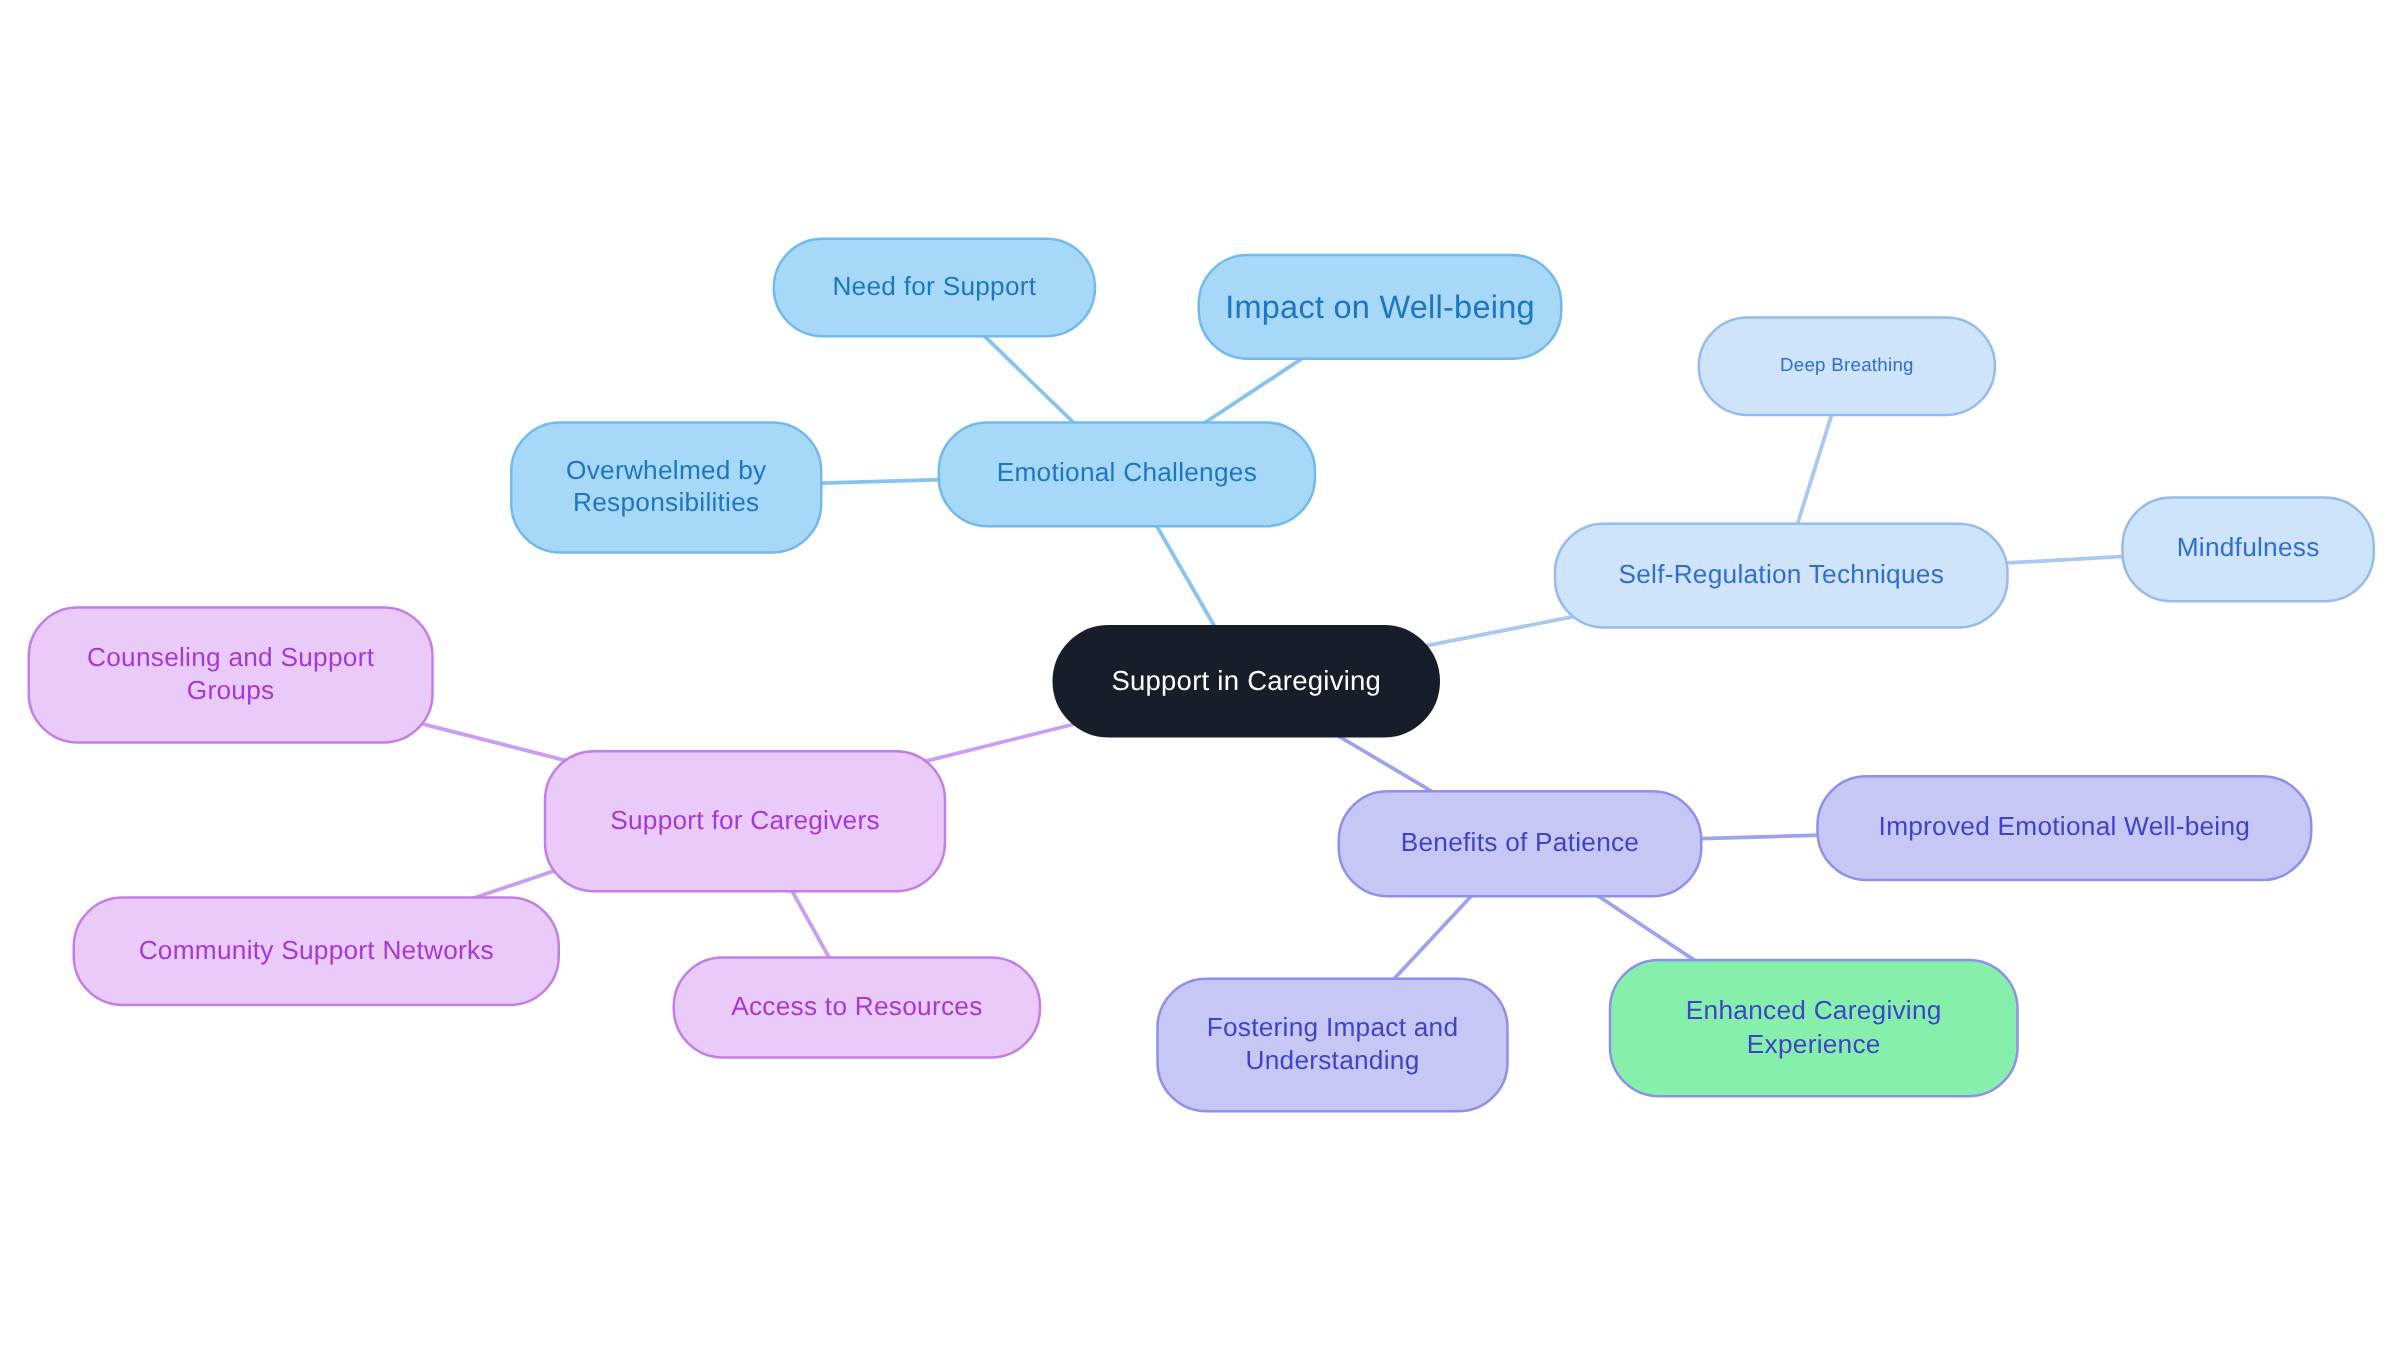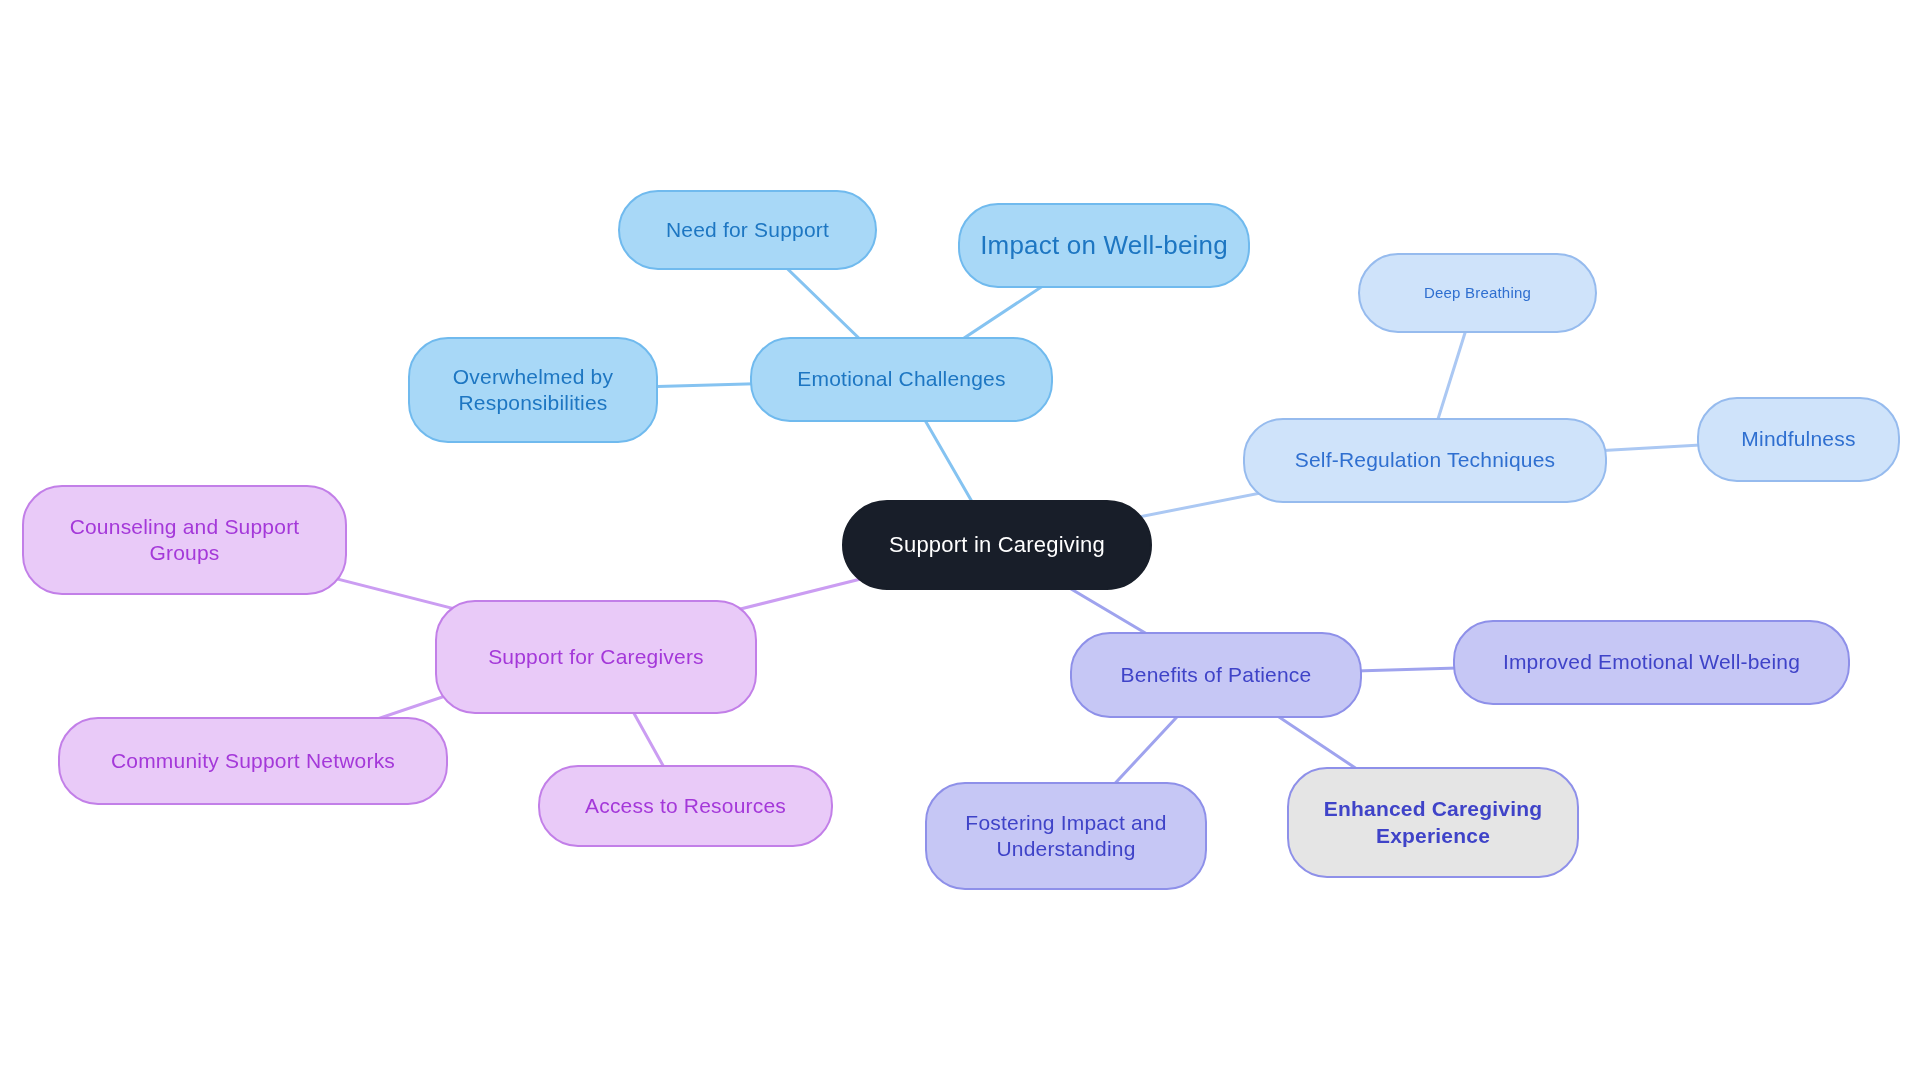--- a/index.html
+++ b/index.html
@@ -89,21 +89,21 @@
     </div>
     <div class="node" style="left: 1070px; top: 632px; width: 292px; height: 86px; background: rgb(198, 199, 245); border-color: rgb(142, 144, 233); border-radius: 40px; color: rgb(63, 67, 200); font-size: 21px; align-items: center;">
       <span>Benefits of Patience</span>
     </div>
     <div class="node" style="left: 1453px; top: 620px; width: 397px; height: 85px; background: rgb(198, 199, 245); border-color: rgb(142, 144, 233); border-radius: 40px; color: rgb(63, 67, 200); font-size: 21px;">
       <span>Improved Emotional Well-being</span>
     </div>
     <div class="node" style="left: 925px; top: 782px; width: 282px; height: 108px; background: rgb(198, 199, 245); border-color: rgb(142, 144, 233); border-radius: 40px; color: rgb(63, 67, 200); font-size: 21px;">
       <span>Fostering Impact and Understanding</span>
     </div>
-    <div class="node" style="left: 1287px; top: 767px; width: 292px; height: 111px; background: #e5e5e5; border-color: rgb(142, 144, 233); border-radius: 40px; color: rgb(63, 67, 200); font-size: 21px; font-weight: bold;">
+    <div class="node" style="left: 1287px; top: 767px; width: 328px; height: 111px; background: #86efac; border-color: rgb(142, 144, 233); border-radius: 40px; color: rgb(63, 67, 200); font-size: 21px;">
       <span>Enhanced Caregiving Experience</span>
     </div>
     <div class="node" style="left: 435px; top: 600px; width: 322px; height: 114px; background: rgb(233, 202, 248); border-color: rgb(194, 127, 232); border-radius: 40px; color: rgb(164, 56, 217); font-size: 21px;">
       <span>Support for Caregivers</span>
     </div>
     <div class="node" style="left: 22px; top: 485px; width: 325px; height: 110px; background: rgb(233, 202, 248); border-color: rgb(194, 127, 232); border-radius: 40px; color: rgb(164, 56, 217); font-size: 21px;">
       <span>Counseling and Support Groups</span>
     </div>
     <div class="node" style="left: 58px; top: 717px; width: 390px; height: 88px; background: rgb(233, 202, 248); border-color: rgb(194, 127, 232); border-radius: 40px; color: rgb(164, 56, 217); font-size: 21px; text-align: right;">
       <span>Community Support Networks</span>

